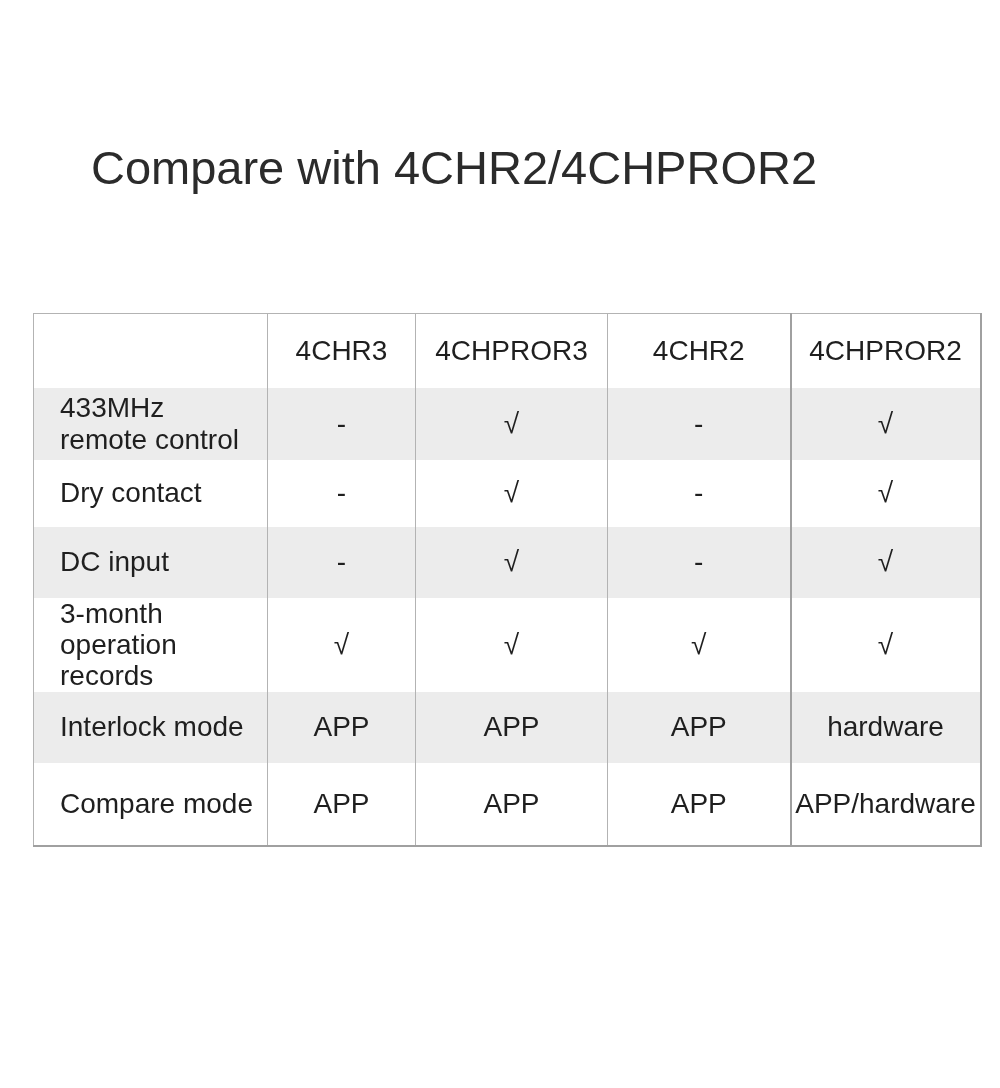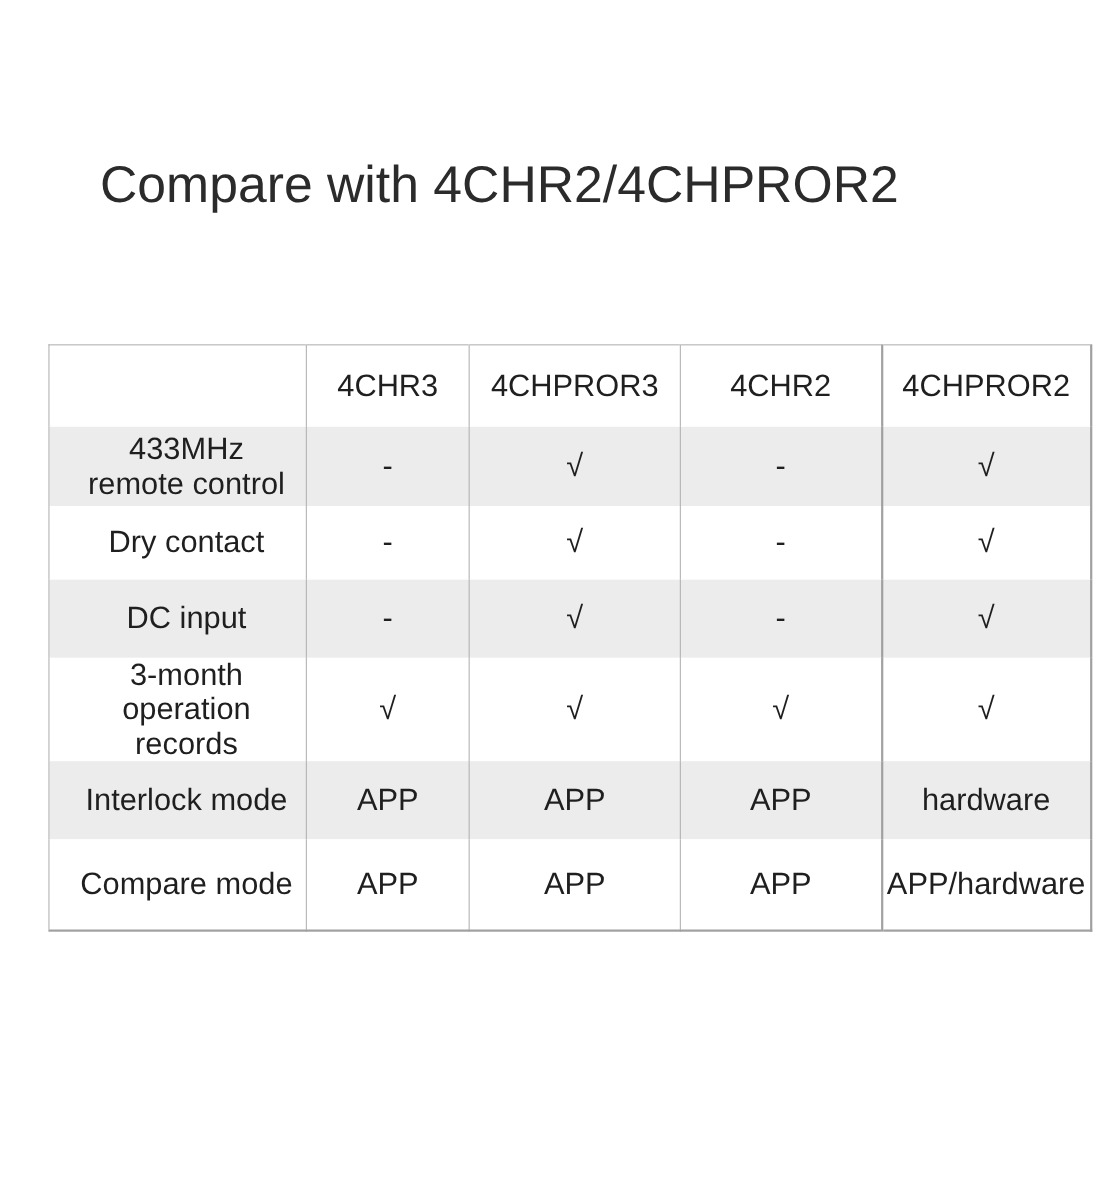--- a/index.html
+++ b/index.html
@@ -21,21 +21,21 @@
     text-align: center;
     font-size: 47px;
     font-weight: 400;
     color: #2b2b2b;
     letter-spacing: 0px;
     white-space: nowrap;
   }
   table.cmp {
     position: absolute;
     top: 313px;
-    left: 44px;
+    left: 33px;
     width: 947px;
     border-collapse: collapse;
     table-layout: fixed;
     font-size: 28px;
     color: #1f1f1f;
     border-top: 1px solid #b3b3b3;
     border-left: 1px solid #b3b3b3;
     border-right: 2px solid #a0a0a0;
     border-bottom: 2px solid #a0a0a0;
   }
@@ -46,21 +46,21 @@
   col.c4 { width: 190px; }
   th, td {
     font-weight: 400;
     vertical-align: middle;
     text-align: center;
     padding: 0;
   }
   th:nth-child(n+2), td:nth-child(n+2) { border-left: 1px solid #b3b3b3; }
   th:nth-child(5),  td:nth-child(5)    { border-left: 2px solid #a0a0a0; }
   td.label, th.label {
-    text-align: center;
+    text-align: left;
     padding-left: 26px;
     padding-right: 10px;
     white-space: pre-line;
     line-height: 1.12;
   }
   thead tr { height: 74px; background: #ffffff; }
   tbody tr:nth-child(odd) { background: #ececec; }
   tbody tr:nth-child(even) { background: #ffffff; }
   tbody tr:nth-child(1) { height: 72px; }
   tbody tr:nth-child(2) { height: 67px; }

